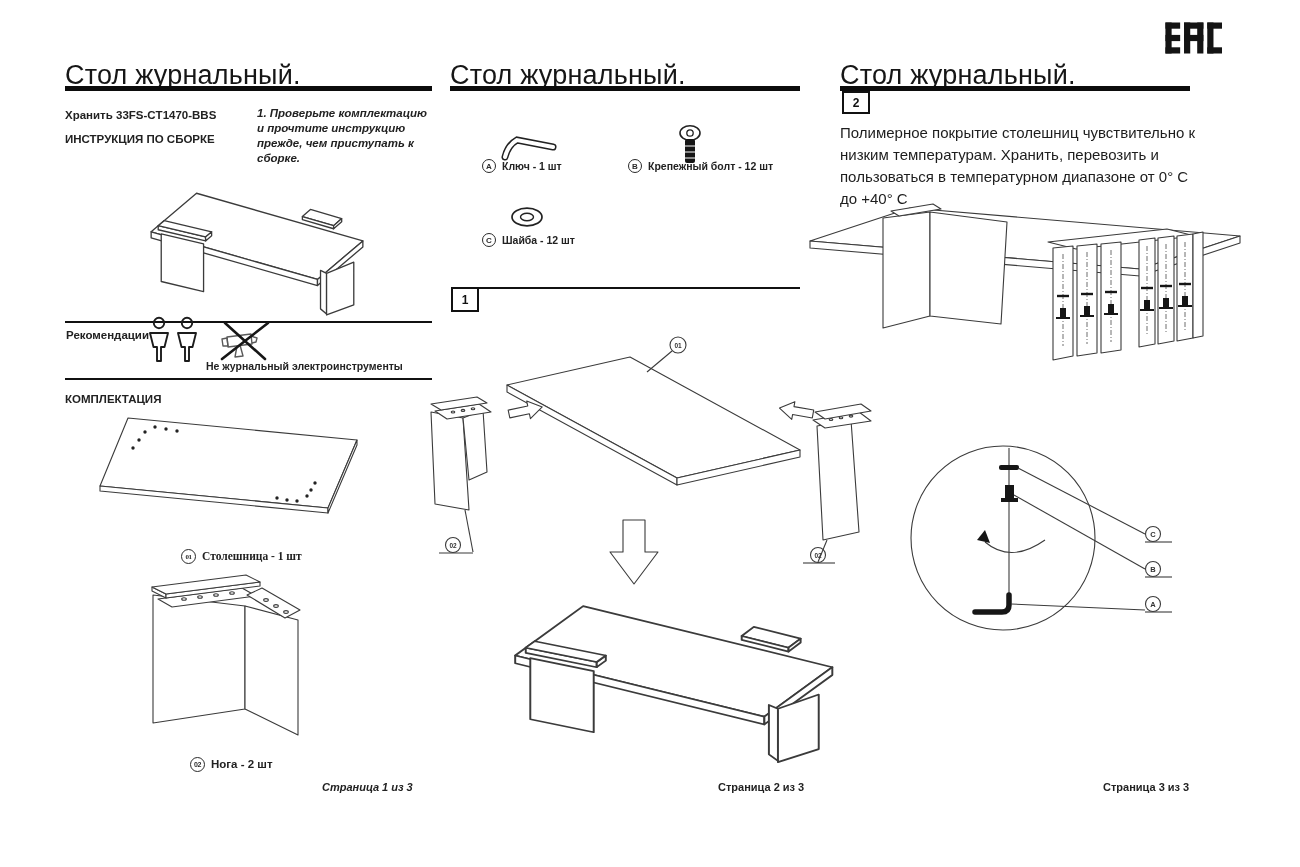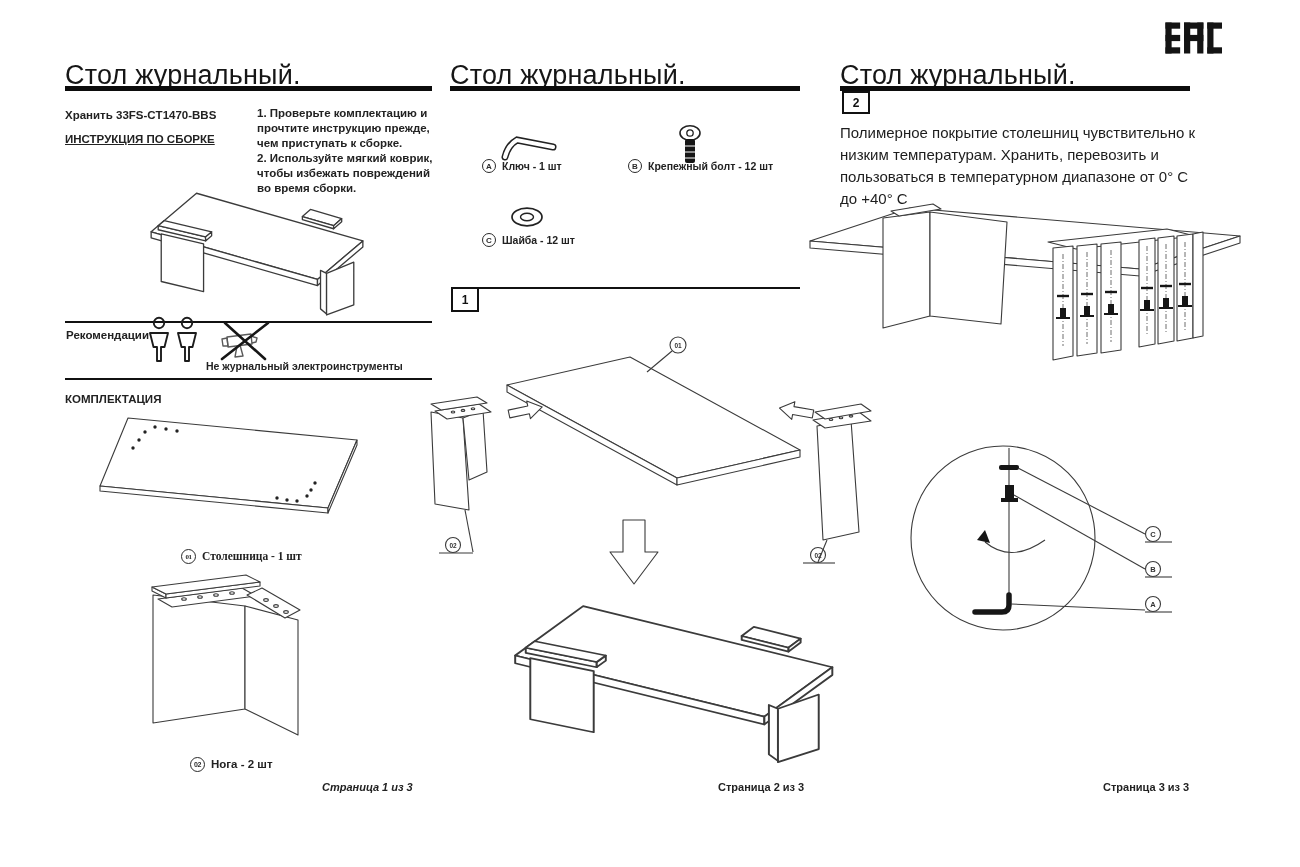--- a/index.html
+++ b/index.html
@@ -45,25 +45,24 @@
       <path d="M186,93 L192,96 L192,136 L186,131 Z"></path>
       <path d="M192,96 L219,85 L219,127 L192,137 Z"></path>
     </g>
   </defs>
 </svg>
 
 <div class="abs title" style="left:65px;top:52px;">Стол журнальный.</div>
 <div class="abs bar" style="left:65px;top:86px;width:367px;"></div>
 
 <div class="abs t11" style="left:65px;top:108px;">Хранить 33FS-CT1470-BBS</div>
-<div class="abs t11" style="left:65px;top:132px;text-decoration:underline;">ИНСТРУКЦИЯ ПО СБОРКЕ</div>
-
-<div class="abs t11" style="left:257px;top:106px;width:180px;">
+<div class="abs t11" style="left:65px;top:132px;">ИНСТРУКЦИЯ ПО СБОРКЕ</div>
+
+<div class="abs t11" style="left:257px;top:106px;width:180px;font-style:italic;">
   <div>1. Проверьте комплектацию и прочтите инструкцию прежде, чем приступать к сборке.</div>
-  <div>2. Используйте мягкий коврик, чтобы избежать повреждений во время сборки.</div>
 </div>
 
 <svg class="abs" style="left:133px;top:176px;" width="247" height="142" viewBox="0 0 245 140" preserveAspectRatio="none">
   <use href="#g-table"></use>
 </svg>
 
 <div class="abs hr" style="left:65px;top:321px;width:367px;"></div>
 <div class="abs t11" style="left:66px;top:328px;">Рекомендации</div>
 
 <svg class="abs" style="left:145px;top:316px;" width="58" height="50" viewBox="0 0 58 50">

